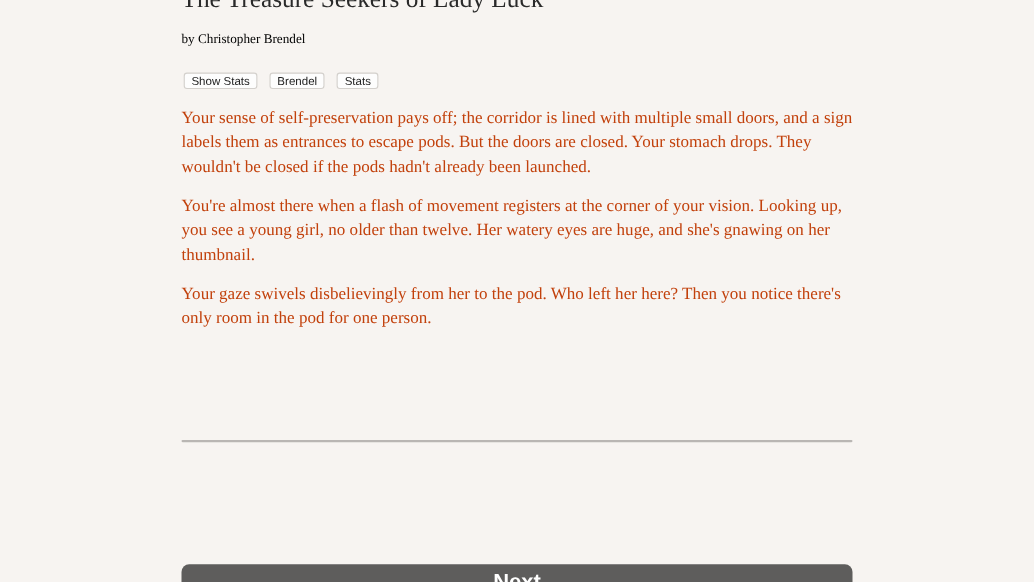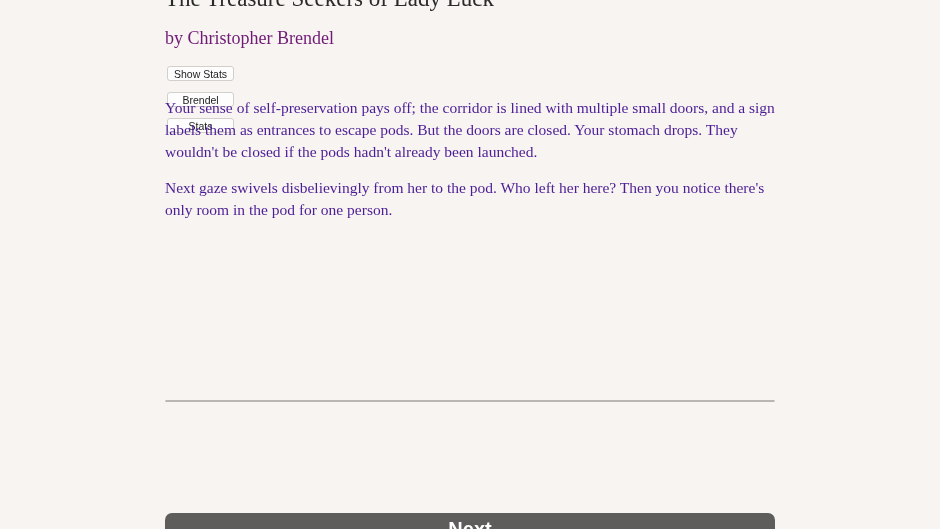--- a/index.html
+++ b/index.html
@@ -10,33 +10,33 @@
     color:#2b2b2b;
     position:relative;
   }
   .container { position:absolute; left:165px; width:610px; top:0; }
   .title {
     position:absolute; top:-14px; left:0; margin:0;
     font-size:23px; font-weight:normal; white-space:nowrap; color:#2a2a2a;
   }
   .author {
     position:absolute; top:28px; left:0; margin:0;
-    font-size:18px; font-weight:normal; white-space:nowrap; color:#701a75;
+    font-size:12px; font-weight:normal; white-space:nowrap; color:#000000;
   }
-  .buttons { position:absolute; top:66px; left:2px; display:flex; gap:11px;flex-direction:column; }
+  .buttons { position:absolute; top:66px; left:2px; display:flex; gap:11px; }
   .btn {
     font-family:"Liberation Sans","DejaVu Sans",sans-serif;
     font-size:10.5px; color:#222;
     background:#fdfdfd; border:1px solid #d3d0cc; border-radius:3px;
     padding:1px 6px; height:15px; line-height:13px; box-sizing:border-box;
     cursor:pointer;
   }
   .story { position:absolute; top:97px; left:0; width:612px; }
   .story p {
-    margin:0 0 14px 0; font-size:15.5px; line-height:22px; color:#4c1d95;
+    margin:0 0 14px 0; font-size:15.5px; line-height:22px; color:#c2410c;
   }
   .choices {
     position:absolute; top:400px; left:0; width:608px;
     border:1px solid #b9b6b3; border-radius:5px; background:#f7f4f1;
   }
   .choice {
     height:43px; display:flex; align-items:center; padding-left:9px;
     font-size:15.5px; cursor:pointer;
   }
   .choice + .choice { border-top:1px solid #c4c1be; }
@@ -66,20 +66,21 @@
   <h2 class="author">by Christopher Brendel</h2>
 
   <div class="buttons">
     <button class="btn">Show Stats</button>
     <button class="btn">Brendel</button>
     <button class="btn">Stats</button>
   </div>
 
   <div class="story">
     <p>Your sense of self-preservation pays off; the corridor is lined with multiple small doors, and a sign labels them as entrances to escape pods. But the doors are closed. Your stomach drops. They wouldn't be closed if the pods hadn't already been launched.</p>
-    <p>Next gaze swivels disbelievingly from her to the pod. Who left her here? Then you notice there's only room in the pod for one person.</p>
+    <p>You're almost there when a flash of movement registers at the corner of your vision. Looking up, you see a young girl, no older than twelve. Her watery eyes are huge, and she's gnawing on her thumbnail.</p>
+    <p>Your gaze swivels disbelievingly from her to the pod. Who left her here? Then you notice there's only room in the pod for one person.</p>
   </div>
 
   <div class="choices">
   </div>
 
   <div class="next">Next</div>
 </div>
 
 </body></html>

